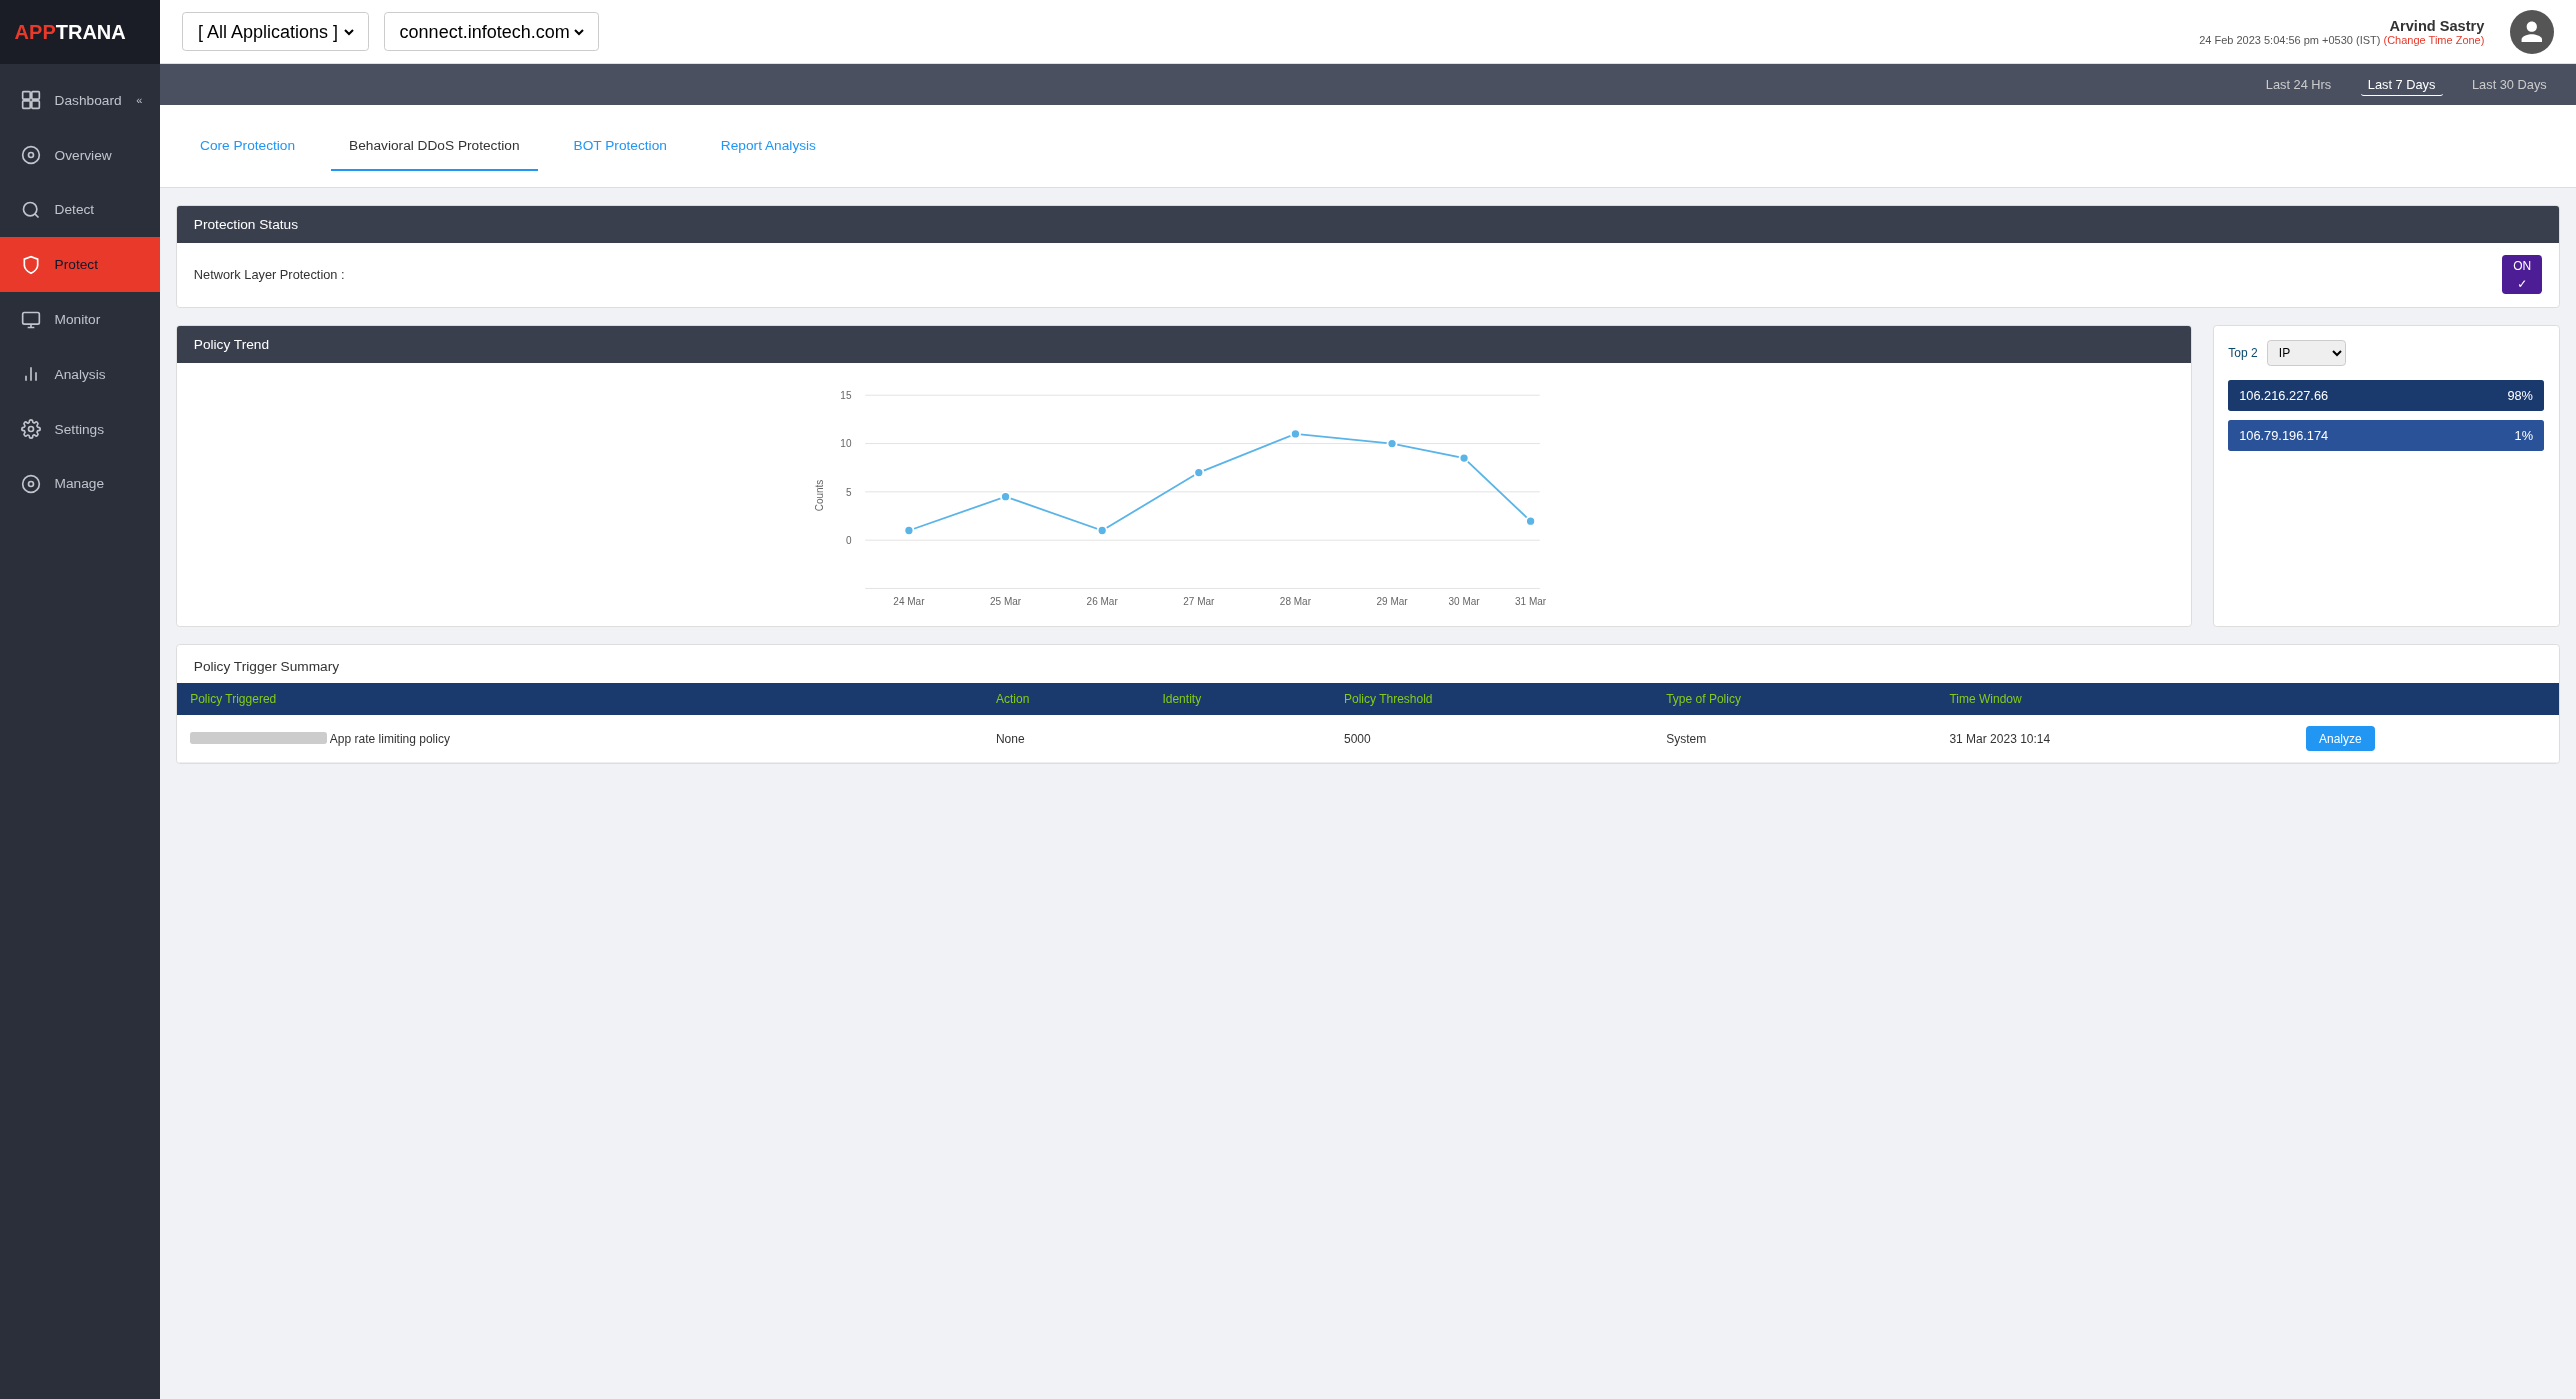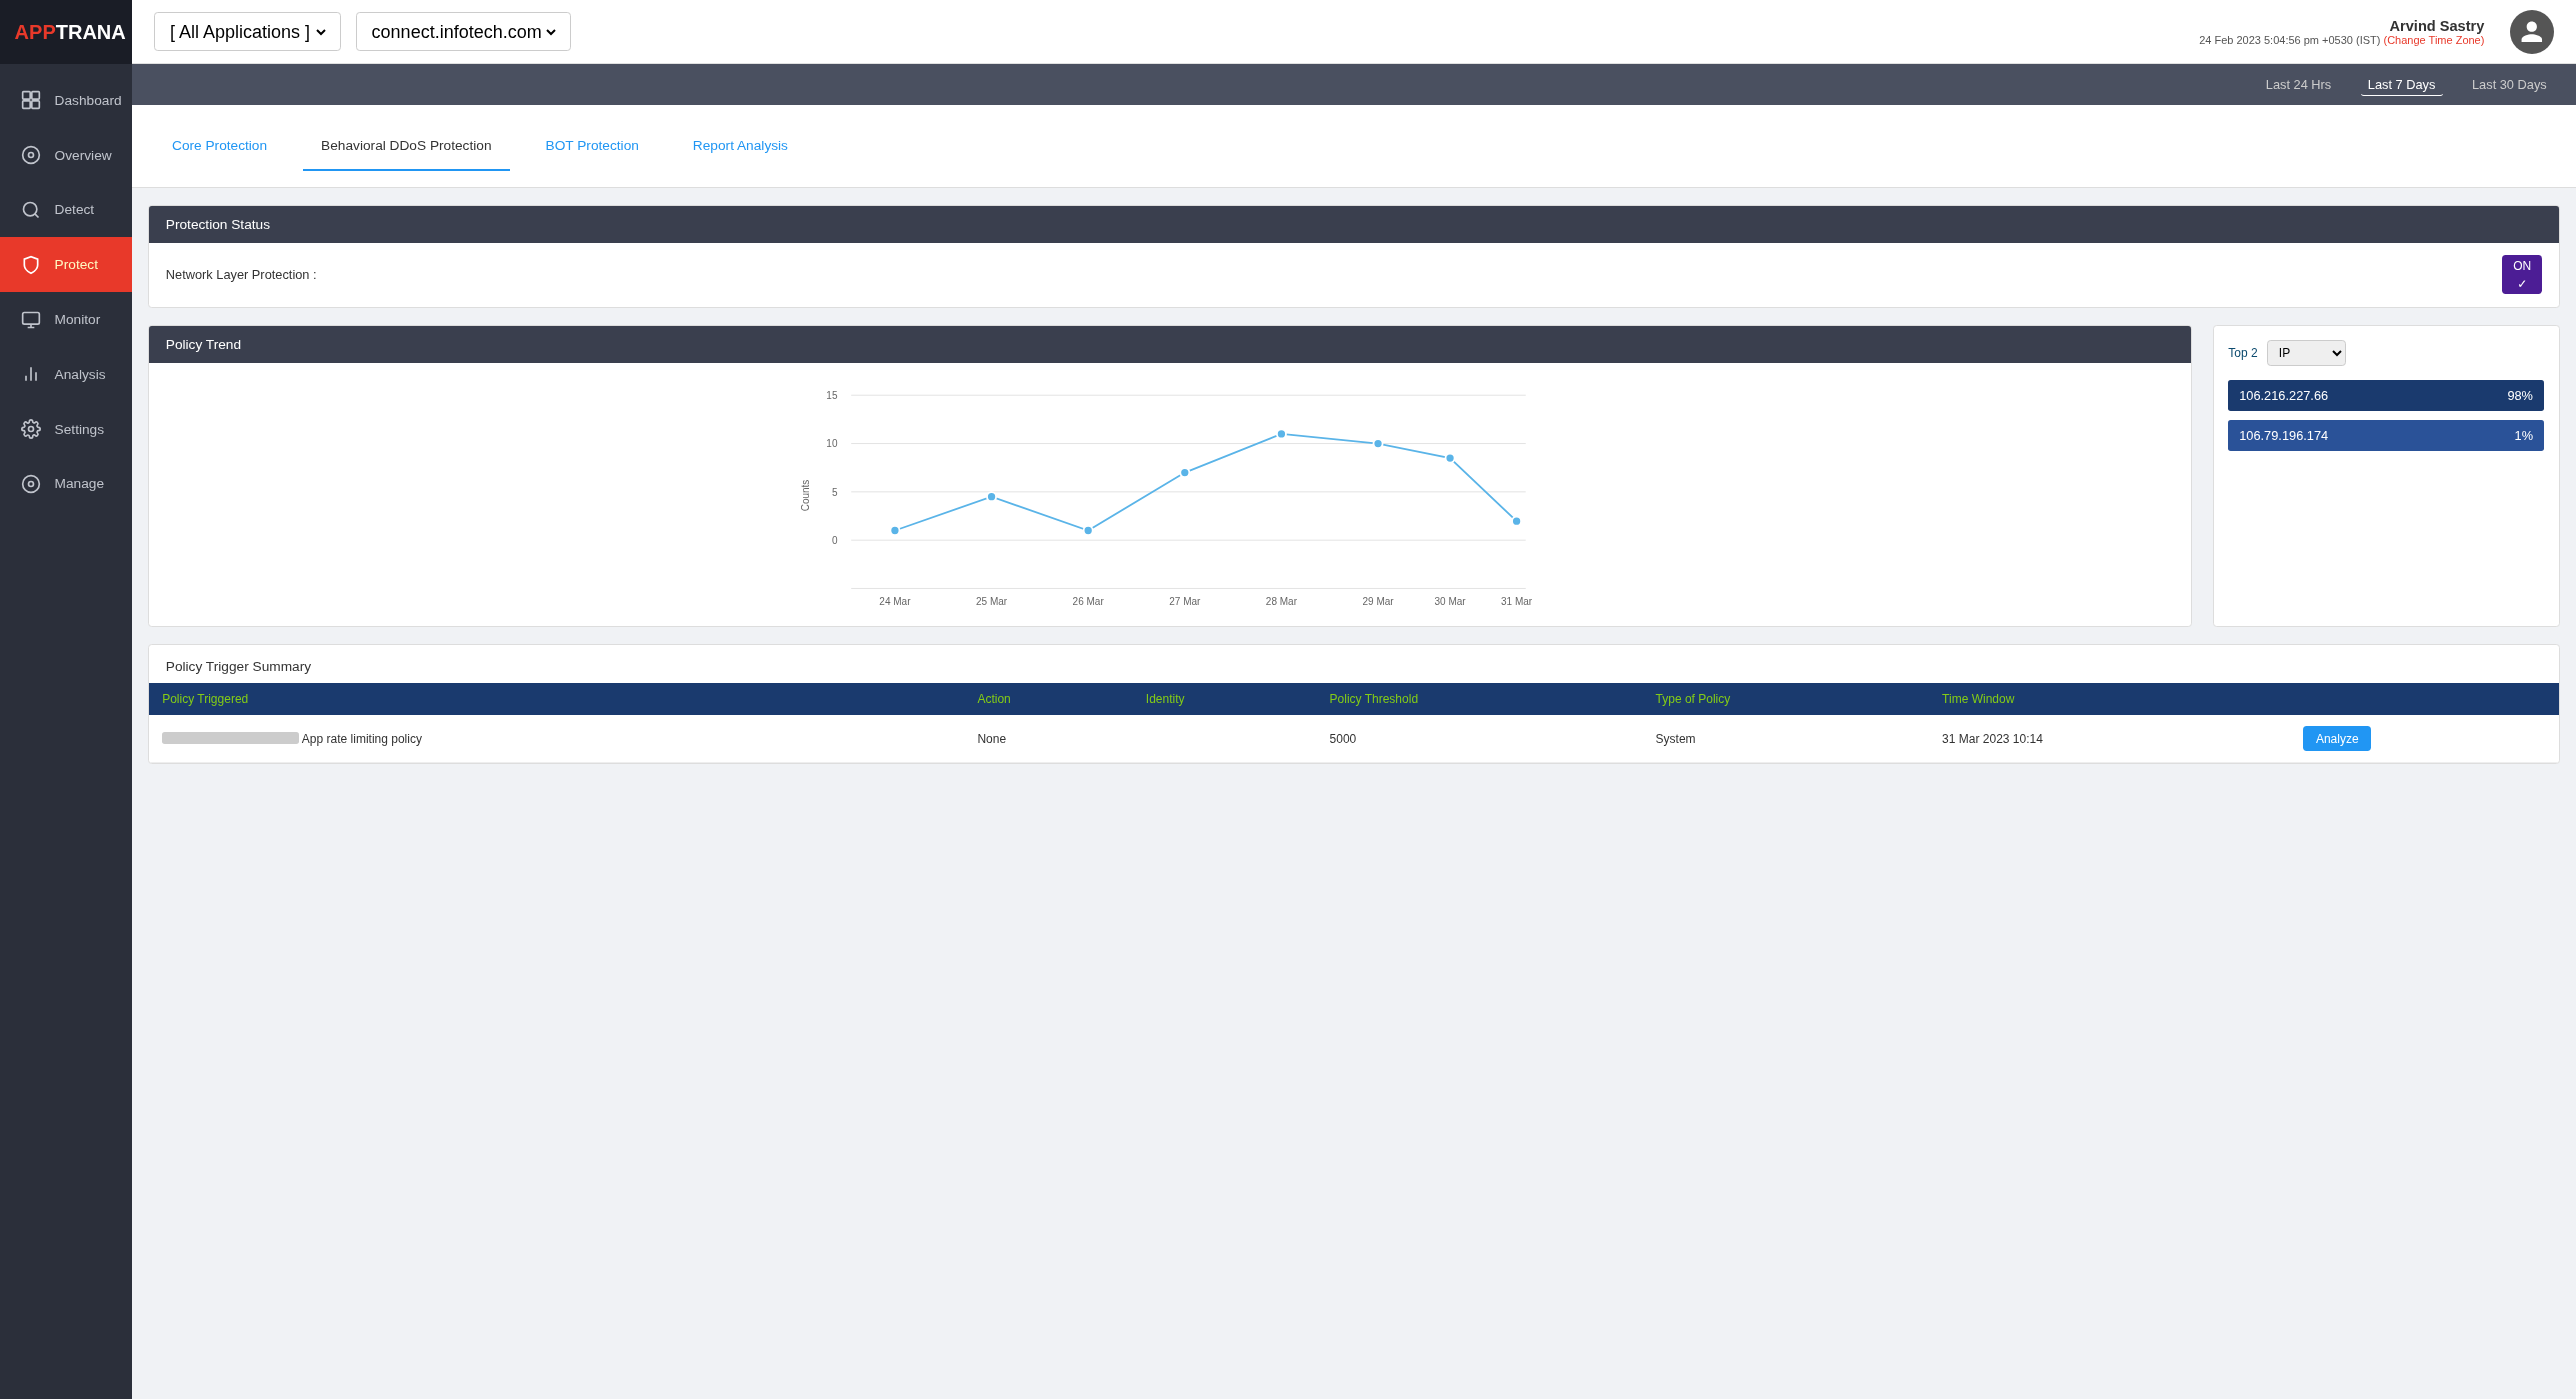--- a/index.html
+++ b/index.html
@@ -1,20 +1,20 @@
 <!DOCTYPE html>
 <html style="font-size:14.6px"><head>
   <meta charset="utf-8">
   <style>
     * { margin: 0; padding: 0; box-sizing: border-box; }
     body { font-family: Arial, sans-serif; background: #f0f2f5; display: flex; height: 100vh; overflow: hidden; }
 
     
     .sidebar {
-      width: 132px;
+      width: 160px;
       background: #2b2f3a;
       display: flex;
       flex-direction: column;
       flex-shrink: 0;
       height: 100vh;
     }
     .sidebar-logo {
       background: #1a1d26;
       padding: 12.8px 14.6px;
       display: flex;
@@ -33,21 +33,21 @@
       align-items: center;
       gap: 11px;
       padding: 14.6px 18px;
       color: #c0c4cc;
       cursor: pointer;
       font-size: 13.7px;
       text-decoration: none;
     }
     .nav-item.active {
       background: #e8392a;
-      color: #fef9c3;
+      color: #0f172a;
       text-align: right;
     }
     .nav-icon {
       width: 25.6px;
       height: 25.6px;
       display: flex;
       align-items: center;
       justify-content: center;
       flex-shrink: 0;
     }

